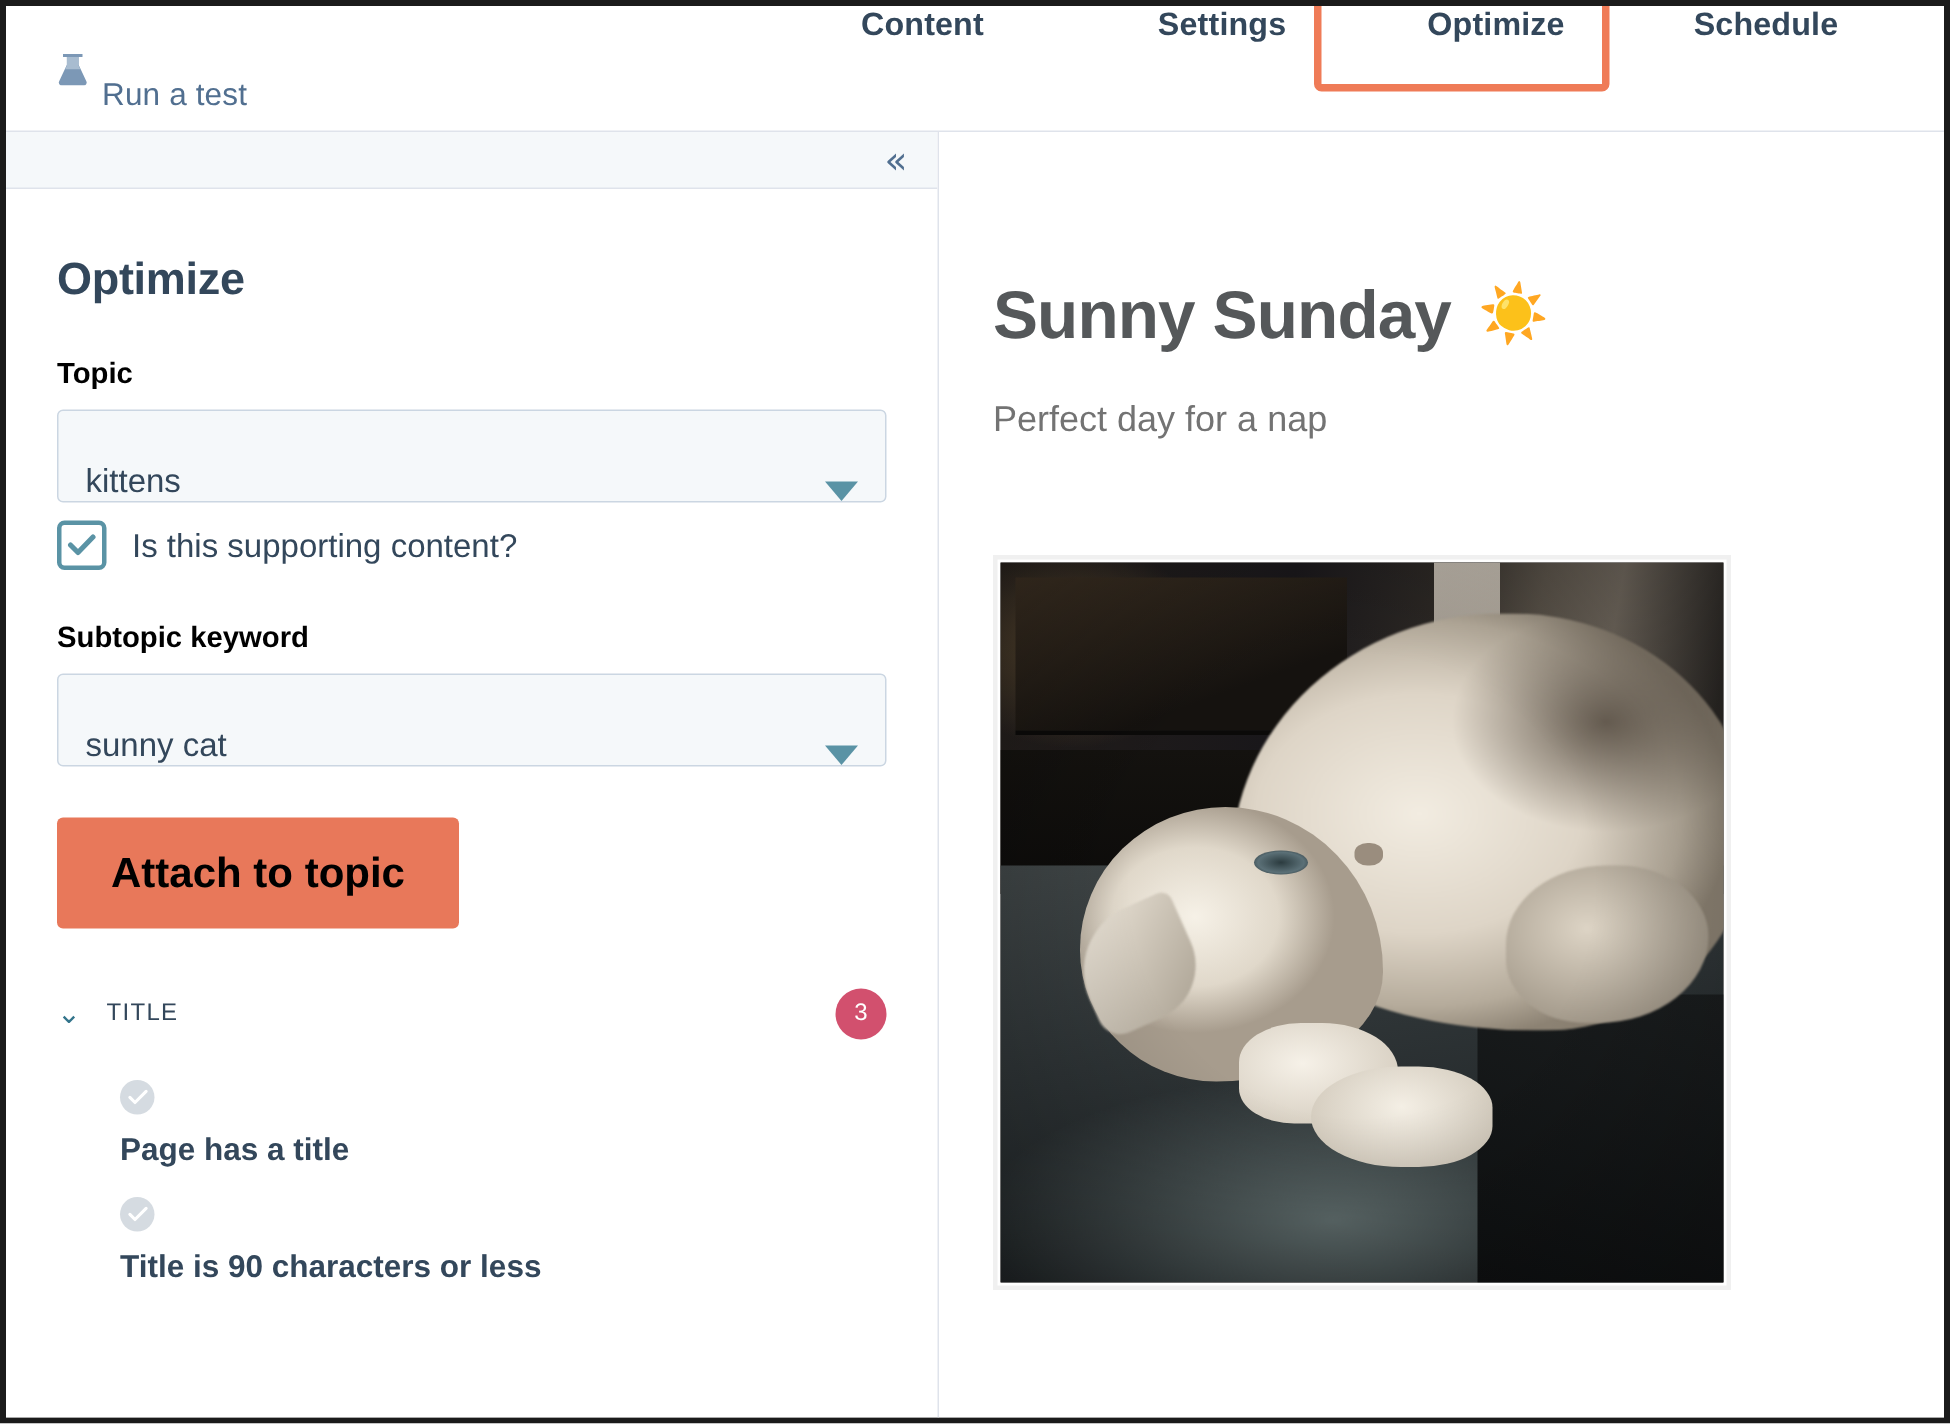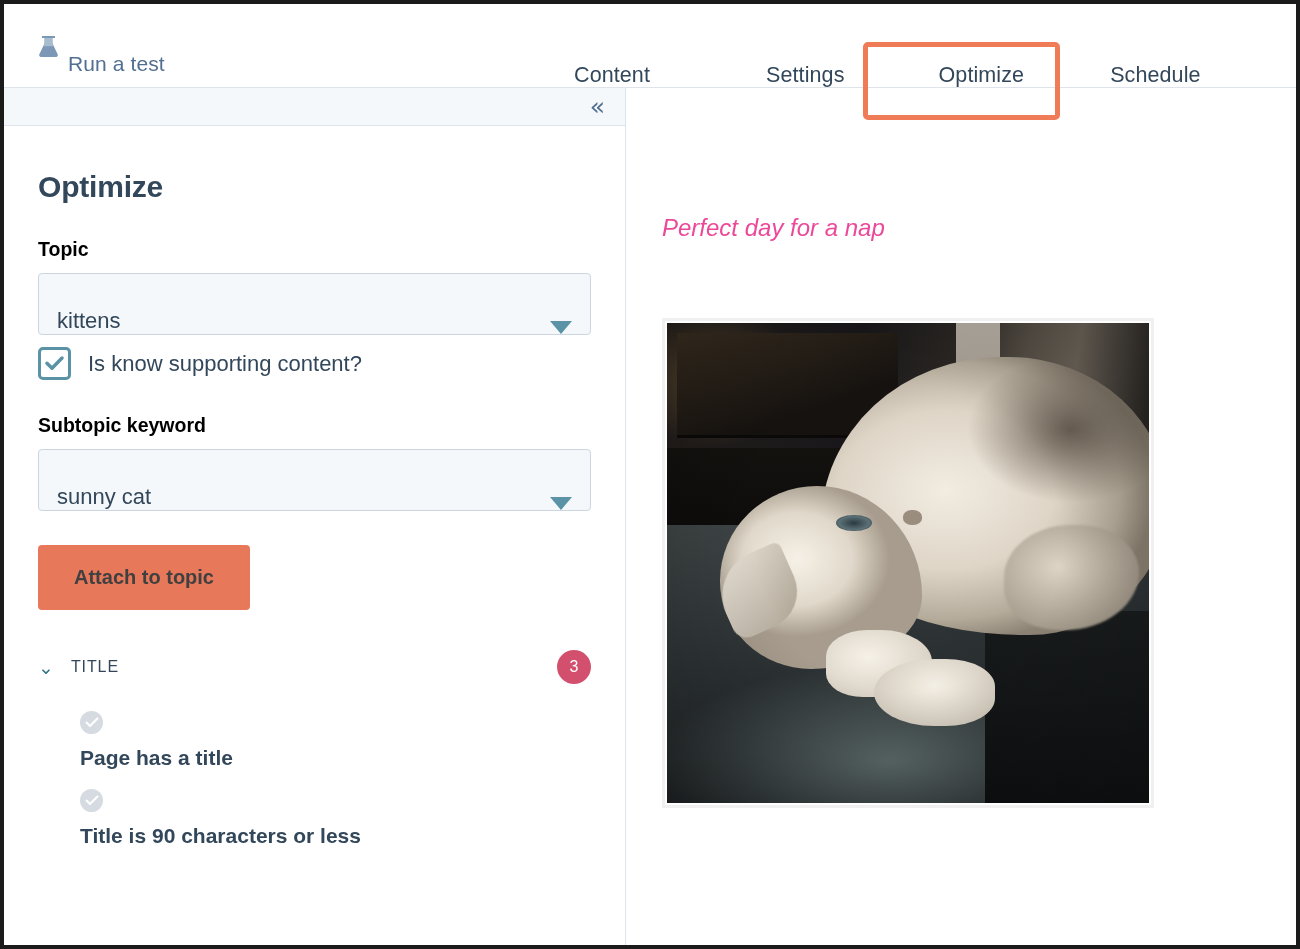--- a/index.html
+++ b/index.html
@@ -47,21 +47,22 @@
     letter-spacing: .1px;
     margin-top: 36px;
   }
 
   .tabs {
     position: absolute;
     left: 560px;
     top: 0;
     height: 84px;
     display: flex;
-    align-items: flex-end;
+    align-items: flex-start;
+    font-weight: bold;
   }
   .tab {
     font-size: 21.5px;
     color: #33475b;
     padding: 0 10px;
     cursor: pointer;
     letter-spacing: .1px;
     white-space: nowrap;
   }
   .tab-gap-1 { margin-right: 96px; }
@@ -180,24 +181,24 @@
   .checkbox-tick svg { display: block; }
   .checkrow-label {
     font-size: 22px;
     color: #33475b;
   }
 
   .attach-btn {
     margin-top: 34px;
     display: inline-block;
     background: #e8785a;
-    color: #404040;
+    color: #000000;
     border: none;
     border-radius: 4px;
-    font-size: 20px;
+    font-size: 28px;
     font-weight: 700;
     font-family: "Liberation Sans", sans-serif;
     padding: 21px 36px;
     cursor: pointer;
   }
 
   .section-head {
     margin-top: 40px;
     display: flex;
     align-items: center;
@@ -275,22 +276,21 @@
     color: #55585a;
     letter-spacing: -.6px;
     display: flex;
     align-items: center;
     gap: 18px;
   }
   .sun-emoji { font-size: 38px; line-height: 1; }
   .preview-sub {
     margin-top: 30px;
     font-size: 24px;
-    color: #ec4899;
-    font-style: italic;
+    color: #737373;
   }
 
   .photo-frame {
     margin-top: 76px;
     width: 492px;
     height: 490px;
     border: 3px solid #f0f0f0;
     background: #ffffff;
     padding: 2px;
   }
@@ -434,21 +434,21 @@
           <span class="caret"></span>
         </div>
 
         
         <div class="checkrow">
           <span class="checkbox-tick">
             <svg width="19" height="15" viewBox="0 0 19 15" xmlns="http://www.w3.org/2000/svg">
               <path d="M2 7.3 L7 12.3 L17 2" stroke="#5a93a5" stroke-width="3.4" fill="none" stroke-linecap="round" stroke-linejoin="round"></path>
             </svg>
           </span>
-          <span class="checkrow-label">Is know supporting content?</span>
+          <span class="checkrow-label">Is this supporting content?</span>
         </div>
 
         
         <div class="field-label">Subtopic keyword</div>
         <div class="select-box">
           <span class="select-value">sunny cat</span>
           <span class="caret"></span>
         </div>
 
         
@@ -484,20 +484,24 @@
               <span class="check-item-title">Title is 90 characters or less</span>
             </div>
           </div>
 
         </div>
       </div>
     </div>
 
     <div class="right-panel">
 
+      <div class="preview-title">
+        <span>Sunny Sunday</span>
+        <span class="sun-emoji">☀️</span>
+      </div>
 
       <div class="preview-sub">Perfect day for a nap</div>
 
       <div class="photo-frame">
         <div class="photo">
           <div class="ph-bg-wall"></div>
           <div class="ph-wall-strip"></div>
           <div class="ph-tv"></div>
           <div class="ph-shelf"></div>
           <div class="ph-couch"></div>

